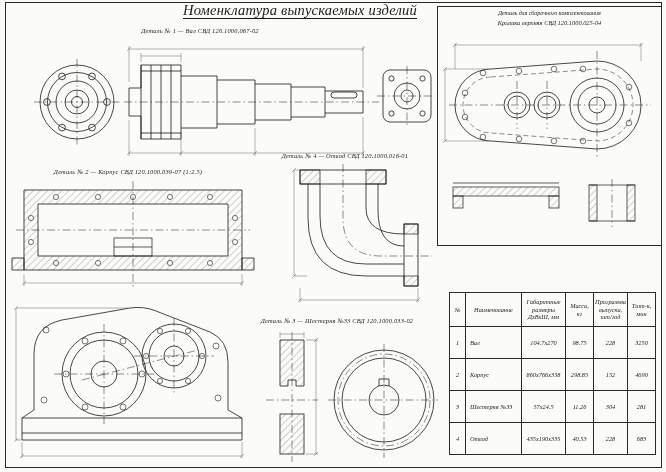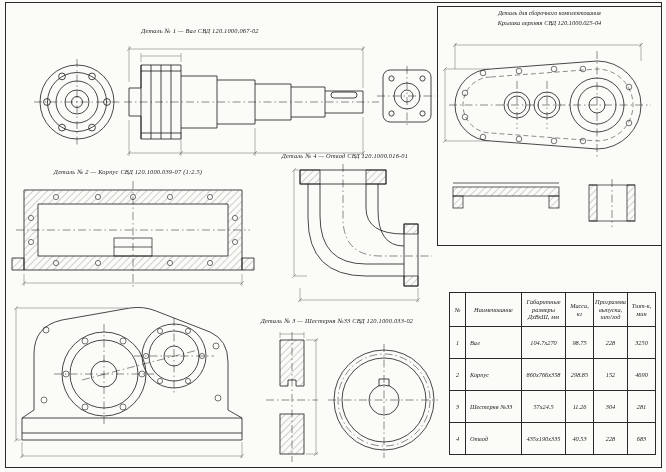--- a/index.html
+++ b/index.html
@@ -25,20 +25,21 @@
   .parts-table tbody td { height:32px; }
   .parts-table tbody td.name { text-align:left; padding-left:4px; }
   svg { overflow:visible; }
 </style>
 </head>
 <body>
 
 <div class="sheet">
   <div class="frame"></div>
 
+  <div class="lbl title">Номенклатура выпускаемых изделий</div>
   <div class="lbl lbl-d1">Деталь № 1 — Вал СВД 120.1000.067-02</div>
   <div class="lbl lbl-d2">Деталь № 2 — Корпус СВД 120.1000.039-07 (1:2.5)</div>
   <div class="lbl lbl-d4">Деталь № 4 — Отвод СВД 120.1000.016-01</div>
   <div class="lbl lbl-d3">Деталь № 3 — Шестерня №33 СВД 120.1000.033-02</div>
 
   <svg class="abs" style="left:25px;top:38px" width="412" height="124" viewBox="0 0 412 124">
     <g stroke="#1b1b1b" stroke-width="0.8" fill="none">
       <circle cx="52" cy="64" r="37"></circle>
         <circle cx="52" cy="64" r="29.5"></circle>
       <circle cx="52" cy="64" r="21"></circle>

